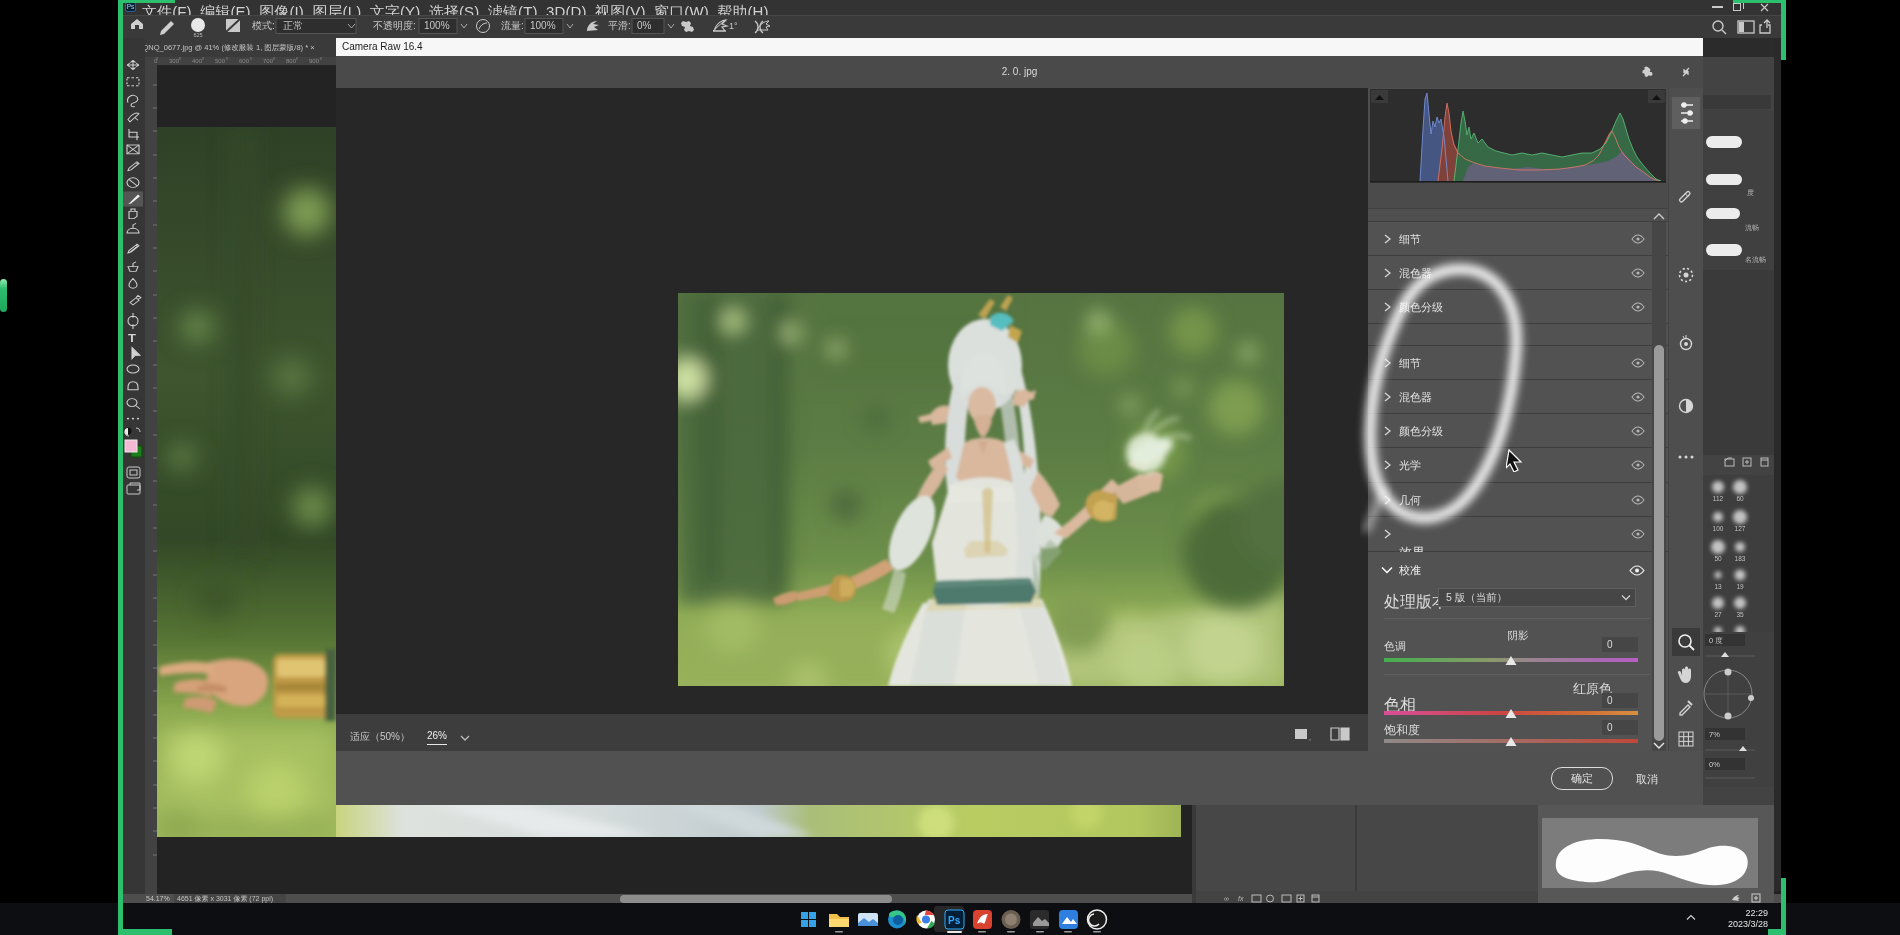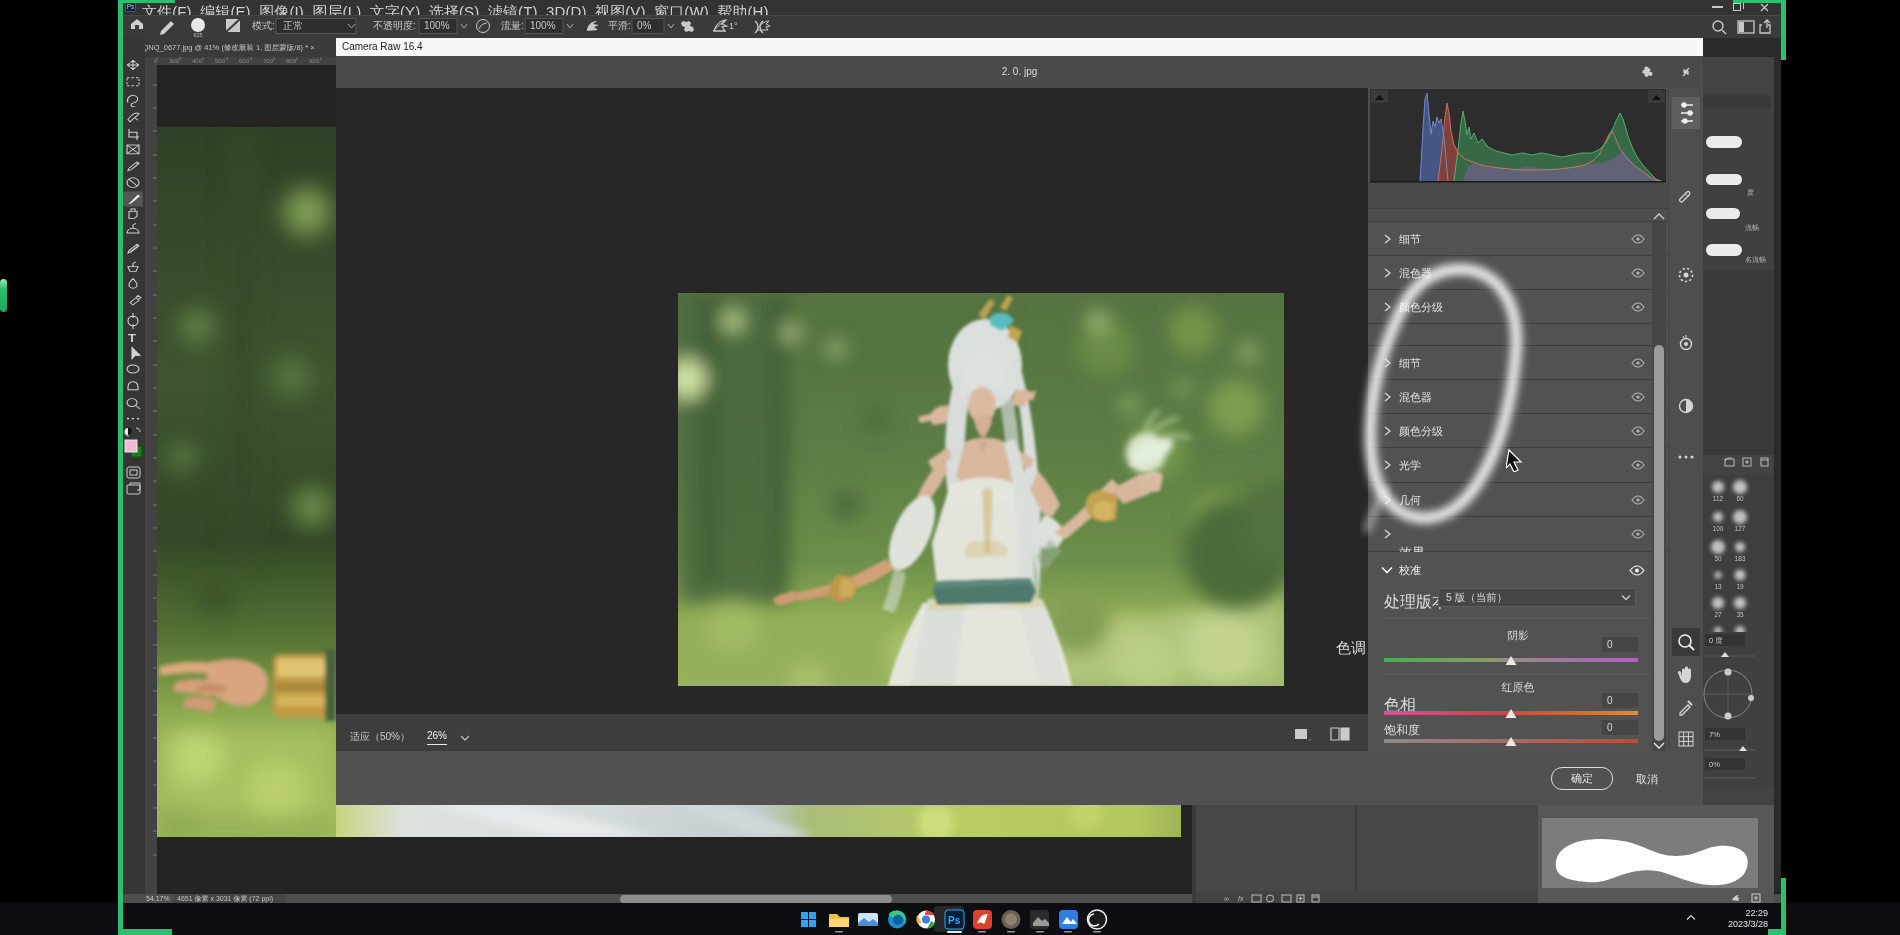--- a/index.html
+++ b/index.html
@@ -548,28 +548,28 @@
   </svg>
 
 <div class="a" style="left:1368px;top:588px;width:300px;height:163px;background:#525252"></div>
 <div class="a" style="left:1384px;top:592px;color:#dcdcdc;font-size:16px">处理版本</div>
 <div class="a" style="left:1438px;top:588px;width:198px;height:19px;background:#464646;border:1px solid #5e5e5e;color:#dcdcdc;font-size:10.5px;line-height:17px;padding-left:7px">5 版（当前）</div>
 <svg class="a" style="left:1620px;top:594px" width="12" height="8">
     <path d="M2 1.5l4 4 4-4" stroke="#ccc" fill="none" stroke-width="1.3"></path>
   </svg>
 <div class="a" style="left:1384px;top:618px;width:266px;height:1px;background:#5e5e5e"></div>
 <div class="a" style="left:1368px;top:629px;width:300px;text-align:center;color:#dcdcdc;font-size:10.5px">阴影</div>
-<div class="a" style="left:1336px;top:639px;color:#dcdcdc;font-size:15px">色调</div>
+<div class="a" style="left:1384px;top:639px;color:#dcdcdc;font-size:11px">色调</div>
 <div class="a" style="left:1602px;top:637px;width:36px;height:15px;background:#464646;color:#dcdcdc;font-size:10px;line-height:15px;padding-left:5px">0</div>
 <div class="a" style="left:1384px;top:658px;width:254px;height:4px;background:linear-gradient(90deg,#44b04e,#8a9a6a 42%,#98888a 55%,#aa68b4 85%,#b85ec4)"></div>
 <svg class="a" style="left:1504px;top:655px" width="14" height="11">
     <path d="M7 1l5.5 9H1.5z" fill="#e8e8e8"></path>
   </svg>
 <div class="a" style="left:1384px;top:674px;width:266px;height:1px;background:#5e5e5e"></div>
-<div class="a" style="left:1368px;top:680px;width:300px;text-align:center;color:#dcdcdc;font-size:11px">红原色</div>
+<div class="a" style="left:1312px;top:680px;width:300px;text-align:right;color:#dcdcdc;font-size:13px">红原色</div>
 <div class="a" style="left:1384px;top:695px;color:#dcdcdc;font-size:16px">色相</div>
 <div class="a" style="left:1602px;top:693px;width:36px;height:15px;background:#464646;color:#dcdcdc;font-size:10px;line-height:15px;padding-left:5px">0</div>
 <div class="a" style="left:1384px;top:711px;width:254px;height:4px;background:linear-gradient(90deg,#da4e9a,#cc4444 45%,#d06c34 78%,#d89040)"></div>
 <svg class="a" style="left:1504px;top:708px" width="14" height="11">
     <path d="M7 1l5.5 9H1.5z" fill="#e8e8e8"></path>
   </svg>
 <div class="a" style="left:1384px;top:722px;color:#dcdcdc;font-size:12px">饱和度</div>
 <div class="a" style="left:1602px;top:720px;width:36px;height:15px;background:#464646;color:#dcdcdc;font-size:10px;line-height:15px;padding-left:5px">0</div>
 <div class="a" style="left:1384px;top:739px;width:254px;height:4px;background:linear-gradient(90deg,#8f8a88,#a86860 55%,#c04838)"></div>
 <svg class="a" style="left:1504px;top:736px" width="14" height="11">

